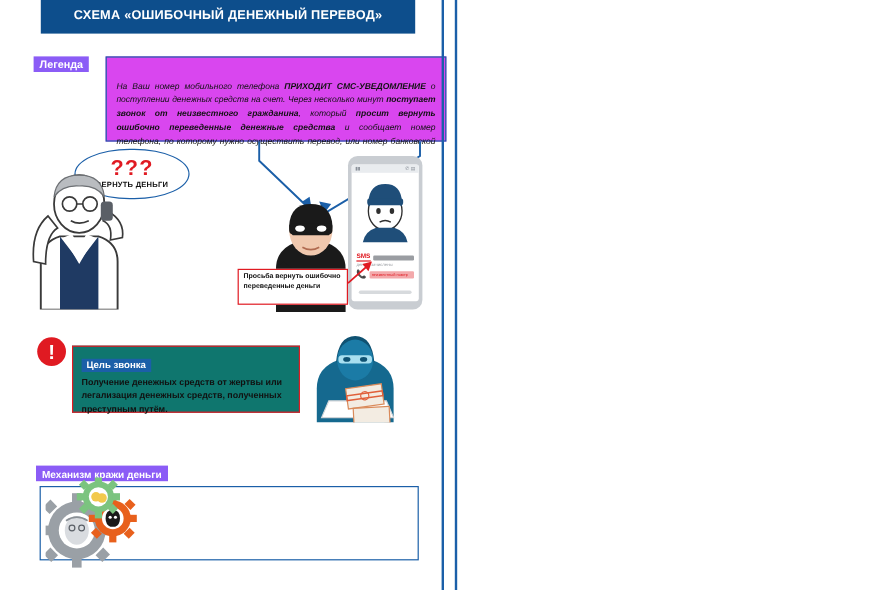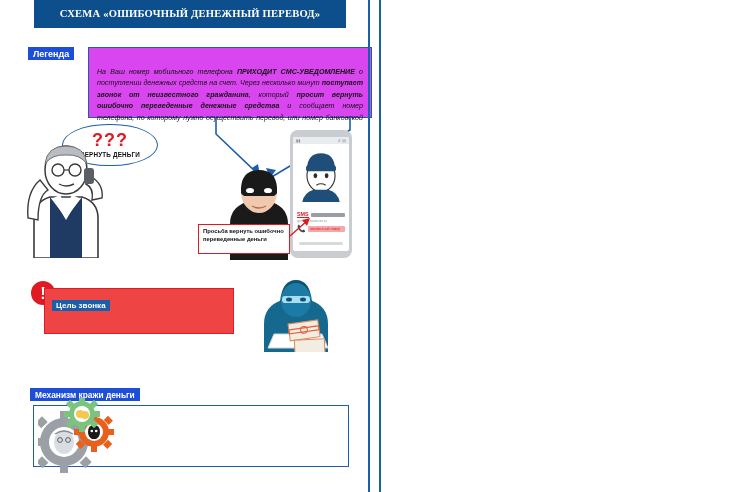--- a/index.html
+++ b/index.html
@@ -16,25 +16,25 @@
   .panel-right{position:absolute;left:372px;top:0;width:366px;height:492px;}
   .vrule{position:absolute;top:0;width:2px;height:492px;background:#1b5fa8;}
   .vrule.a{left:368px;}
   .vrule.b{left:379px;}
 
   
   .main-title{
     position:absolute;left:34px;top:0;width:312px;height:28px;
     background:#0d4e8c;color:#fff;display:flex;align-items:center;
     justify-content:center;font-size:10.6px;font-weight:bold;letter-spacing:.2px;
-    text-align:center;line-height:1.1;font-family:Liberation Serif, serif;
+    text-align:center;line-height:1.1;
   }
 
   .tag{
-    position:absolute;background:#1d4ed8;color:#fff;font-weight:bold;
+    position:absolute;background:#8b5cf6;color:#fff;font-weight:bold;
     display:flex;align-items:center;padding:0 5px;box-sizing:border-box;
     white-space:nowrap;
   }
   .tag-legend{left:28px;top:47px;height:13px;font-size:9px;}
   .tag-mech{left:30px;top:388px;height:13px;font-size:8.4px;}
 
   
   .legend-box{
     position:absolute;left:88px;top:47px;width:284px;height:71px;
     border:1.4px solid #1b5fa8;background:#d946ef;box-sizing:border-box;
@@ -68,22 +68,22 @@
   .lphone{
     position:absolute;left:290px;top:130px;width:62px;height:128px;
     background:#c9cdd2;border-radius:8px;box-sizing:border-box;padding:7px 3px;
   }
   .lphone .screen{background:#fff;width:100%;height:100%;border-radius:2px;position:relative;overflow:hidden;}
   .lphone .statusbar{height:7px;background:#e9ecef;display:flex;align-items:center;justify-content:space-between;padding:0 3px;}
   .sms-line{position:absolute;left:4px;right:4px;}
 
   
   .goal-box{
-    position:absolute;left:44px;top:288px;width:190px;height:46px;
-    border:1.6px solid #e01a22;background:#ef4444;box-sizing:border-box;padding:5px 7px;
+    position:absolute;left:60px;top:288px;width:190px;height:56px;
+    border:1.6px solid #e01a22;background:#0f766e;box-sizing:border-box;padding:5px 7px;
   }
   .goal-tag{
     display:inline-block;background:#1b5fa8;color:#fff;font-weight:bold;
     font-size:8px;padding:1px 4px;margin-bottom:3px;
   }
   .goal-text{font-size:7.4px;line-height:1.5;color:#111;font-weight:bold;}
   .excl{
     position:absolute;left:31px;top:281px;width:24px;height:24px;border-radius:50%;
     background:#e01a22;color:#fff;display:flex;align-items:center;justify-content:center;
     font-size:17px;font-weight:bold;line-height:1;
@@ -189,20 +189,21 @@
 
     <div style="position:absolute;left:198px;top:224px;width:92px;height:30px;border:1.4px solid #e01a22;background:#fff;box-sizing:border-box;padding:3px 4px;font-size:5.8px;line-height:1.35;color:#111;font-weight:bold">Просьба вернуть ошибочно переведенные деньги</div>
     <svg style="position:absolute;left:286px;top:212px;width:34px;height:28px">
       <polyline points="4,24 22,8" fill="none" stroke="#e01a22" stroke-width="1.4"></polyline>
       <polygon points="24,6 16,8 21,14" fill="#e01a22"></polygon>
     </svg>
 
     <div class="excl">!</div>
     <div class="goal-box">
       <span class="goal-tag">Цель звонка</span>
+      <div class="goal-text">Получение денежных средств от жертвы или легализация денежных средств, полученных преступным путём.</div>
     </div>
 
     <svg class="hacker" viewBox="0 0 76 80">
       <path d="M6 80 L6 52 Q6 34 24 28 L52 28 Q70 34 70 52 L70 80 Z" fill="#15698f"></path>
       <path d="M22 30 Q24 8 38 8 Q52 8 54 30 Q48 22 38 23 Q28 22 22 30 Z" fill="#0f5272"></path>
       <ellipse cx="38" cy="28" rx="15" ry="17" fill="#1b7ba6"></ellipse>
       <rect x="24" y="24" width="28" height="7" rx="3" fill="#a8dff0"></rect>
       <ellipse cx="31" cy="27.5" rx="3" ry="2" fill="#0f5272"></ellipse>
       <ellipse cx="45" cy="27.5" rx="3" ry="2" fill="#0f5272"></ellipse>
       <path d="M16 62 L64 62 L70 76 L10 76 Z" fill="#ffffff" stroke="#cfd4d8" stroke-width="1"></path>

